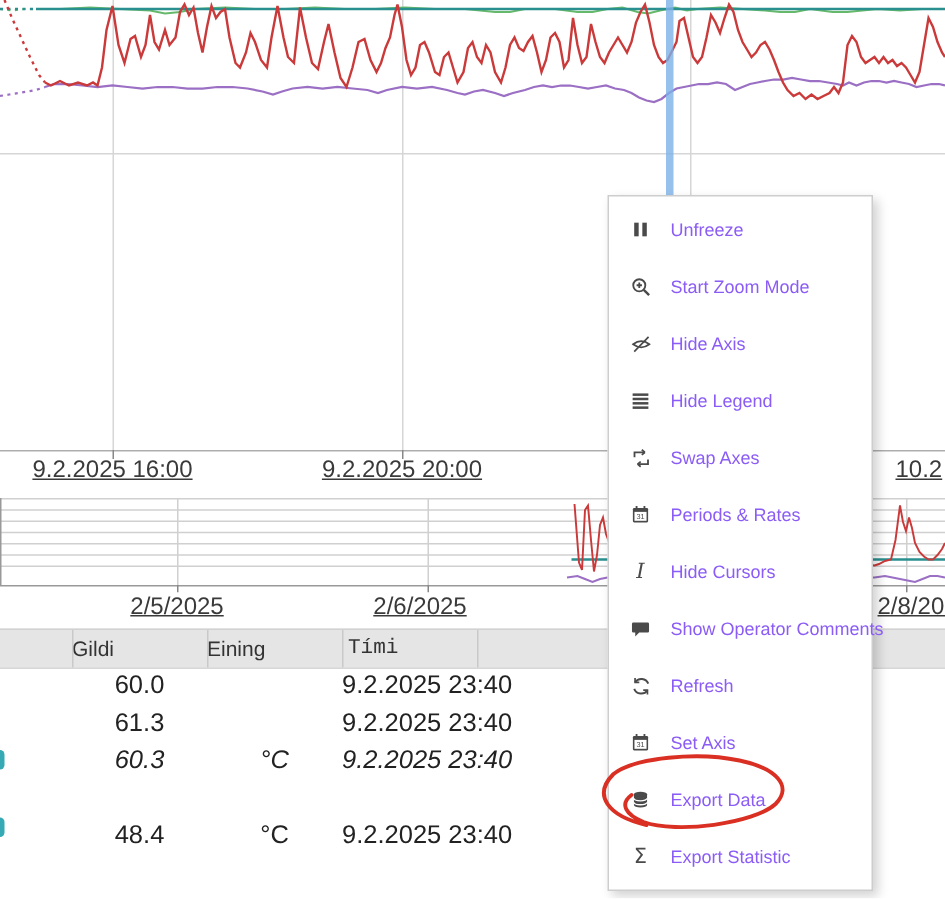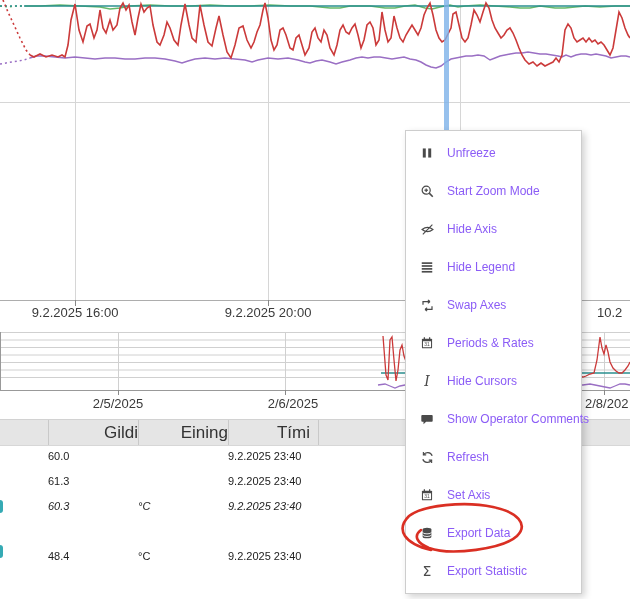--- a/index.html
+++ b/index.html
@@ -2,34 +2,34 @@
 <html><head>
 <meta charset="utf-8">
 <style>
   html,body{margin:0;padding:0;background:#fff;}
   .screen{
     position:relative;width:630px;height:599px;overflow:hidden;background:#ffffff;
     font-family:"Liberation Sans",sans-serif;color:#333;
   }
   .screen svg{display:block;}
   .abs{position:absolute;}
-  .axis-label{position:absolute;font-size:13px;color:#3a3a3a;white-space:nowrap;}
+  .axis-label{position:absolute;font-size:16px;color:#3a3a3a;white-space:nowrap;text-decoration:underline;}
   .axis-label.center{text-align:center;}
   
   .cursor-line{position:absolute;left:444px;top:0;width:5px;height:300px;
     background:rgba(125,178,232,0.8);z-index:5;}
   
   .tbl-header{position:absolute;left:0;top:419px;width:630px;height:25px;
     background:#e5e5e5;border-top:1px solid #d2d2d2;border-bottom:1px solid #d7d7d7;z-index:2;}
   .tbl-header .hcell{position:absolute;top:0;height:36px;line-height:25px;
-    font-size:17px;color:#333;text-align:right;}
+    font-size:14px;color:#333;text-align:left;}
   .vsep{position:absolute;top:0;width:1px;height:25px;background:#c9c9c9;}
   .tbl-row{position:absolute;left:0;width:630px;height:25px;background:#fff;}
   .tbl-row .cell{position:absolute;top:0;height:25px;line-height:25px;
-    font-size:11px;color:#222;white-space:nowrap;}
+    font-size:17px;color:#222;text-align:center;white-space:nowrap;}
   .edge-mark{position:absolute;left:0;width:3px;height:13px;background:#35aab4;
     border-radius:0 4px 4px 0;z-index:3;}
   
   .menu{position:absolute;left:405px;top:130px;width:177px;box-sizing:border-box;
     background:#ffffff;border:1px solid #cdcdcd;box-shadow:3px 3px 7px rgba(0,0,0,0.18);
     padding:3px 0;z-index:10;}
   .menu-item{display:flex;align-items:center;height:38px;padding-left:13px;cursor:default;}
   .menu-item .ic{width:16px;height:16px;margin-right:12px;flex:0 0 16px;
     display:flex;align-items:center;justify-content:center;color:#4a4a4a;}
   .menu-item .lbl{font-size:12px;color:#8b5cf6;white-space:nowrap;}
@@ -109,27 +109,27 @@
     </g>
     <g fill="none" stroke="#9a6fc4" stroke-width="1.3">
       <polyline points="378,53 385,52 390,54 395,56 400,54 405,53 440,53 480,53 520,53 560,53 583,53 590,52 595,53 600,54 605,55 610,56 615,54 620,52 625,52 630,53"></polyline>
     </g>
     <g fill="none" stroke="#cb3a3a" stroke-width="1.3">
       <polyline points="383,4 386,43 388,48 390,8 392,5 394,28 396,49 398,38 400,18 402,13 404,24 410,40 430,41 460,42 490,41 520,42 550,43 575,44 583,45 586,44 590,42 594,41 597,28 600,5 602,16 604,22 606,13 608,20 610,30 613,36 616,39 619,41 622,41 625,38 628,34 630,30"></polyline>
     </g>
   </svg>
 
   <div class="axis-label center" style="left:68px;top:396px;width:100px;">2/5/2025</div>
-  <div class="axis-label center" style="left:243px;top:396px;width:100px;">2/6/2025</div>
+  <div class="axis-label center" style="left:230px;top:396px;width:100px;">2/6/2025</div>
   <div class="axis-label" style="left:585px;top:396px;">2/8/202</div>
 
   <div class="tbl-header">
     <div class="hcell" style="left:48px;width:90px;">Gildi</div>
     <div class="hcell" style="left:138px;width:90px;">Eining</div>
-    <div class="hcell" style="left:220px;width:90px;">Tími</div>
+    <div class="hcell" style="left:232px;width:90px;font-family:Liberation Mono, monospace;">Tími</div>
     <div class="vsep" style="left:48px;"></div>
     <div class="vsep" style="left:138px;"></div>
     <div class="vsep" style="left:228px;"></div>
     <div class="vsep" style="left:318px;"></div>
   </div>
 
   <div class="tbl-row" style="top:444px;">
     <div class="cell" style="left:48px;width:90px;">60.0</div>
     <div class="cell" style="left:138px;width:90px;"></div>
     <div class="cell" style="left:228px;width:90px;">9.2.2025 23:40</div>

